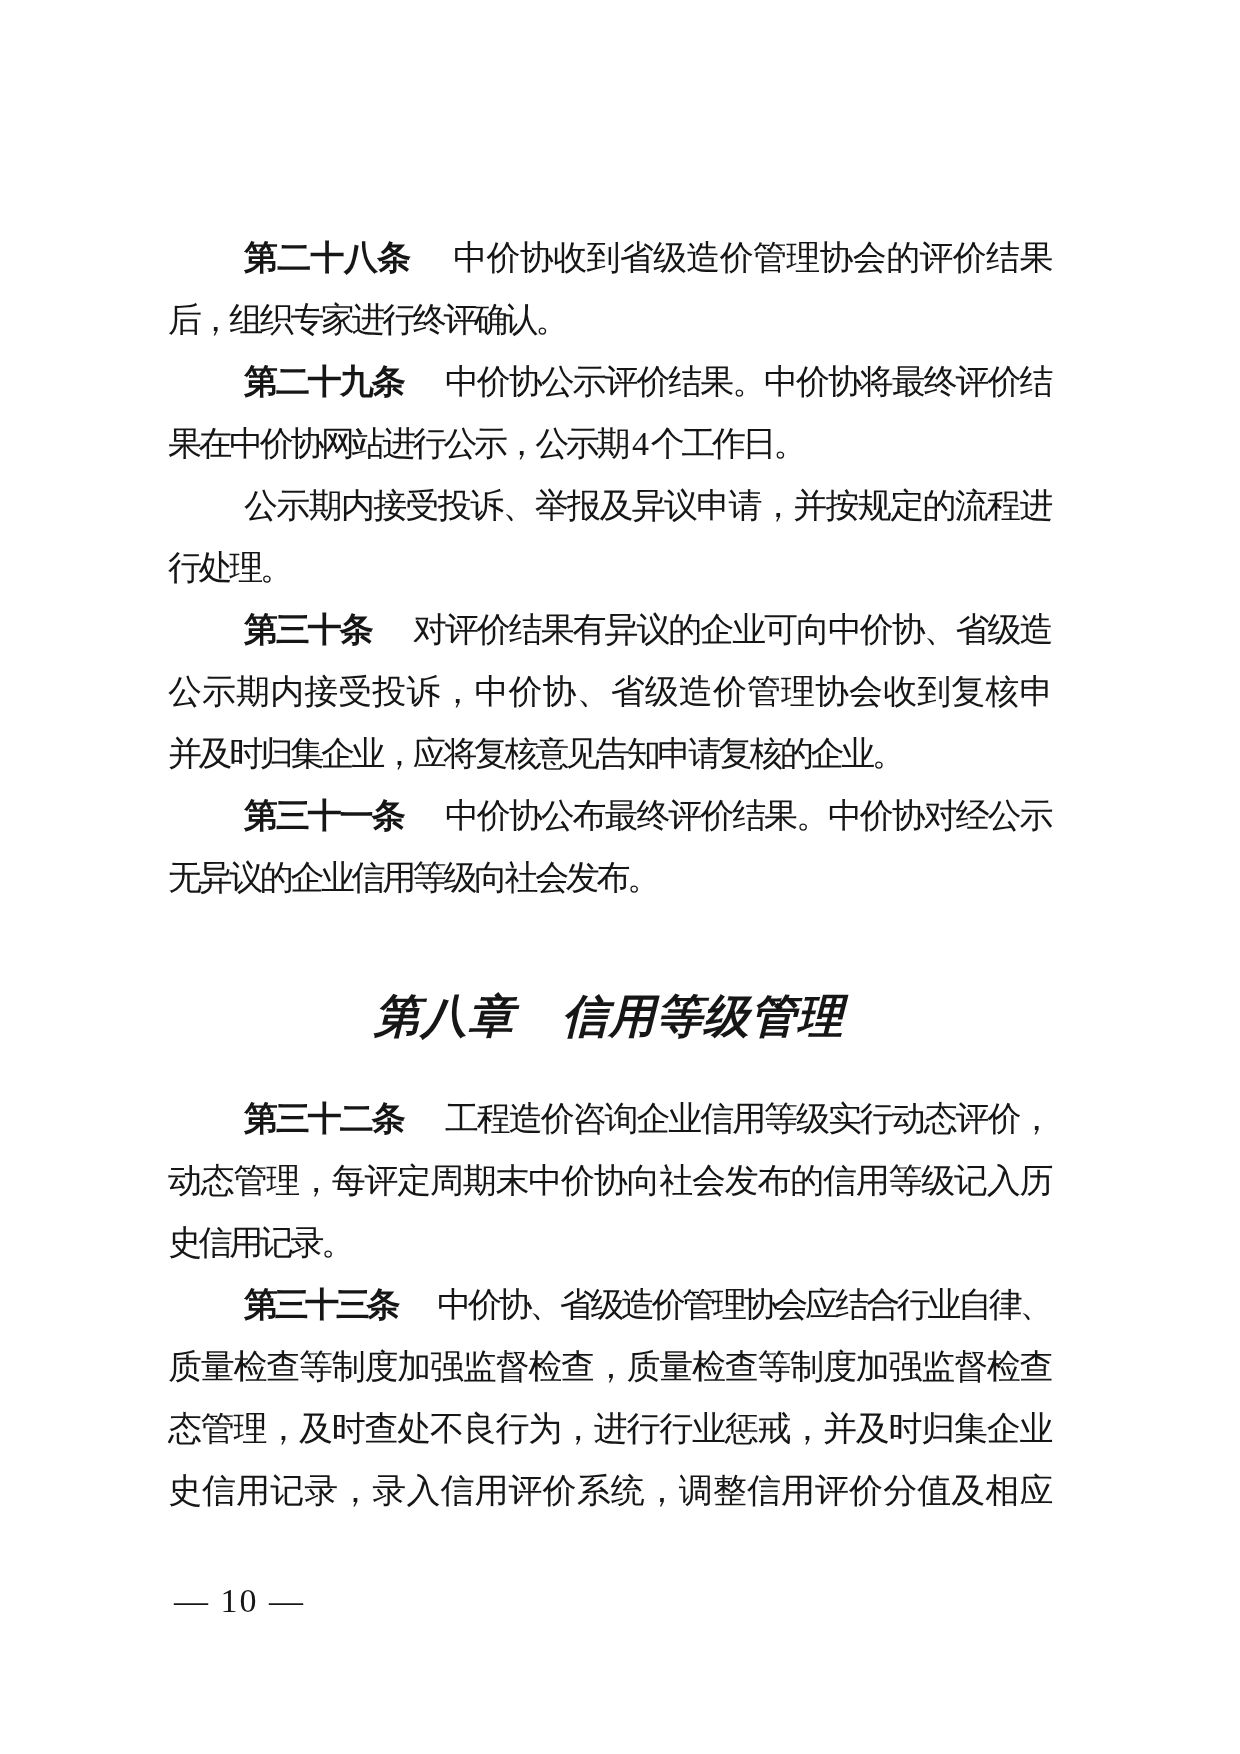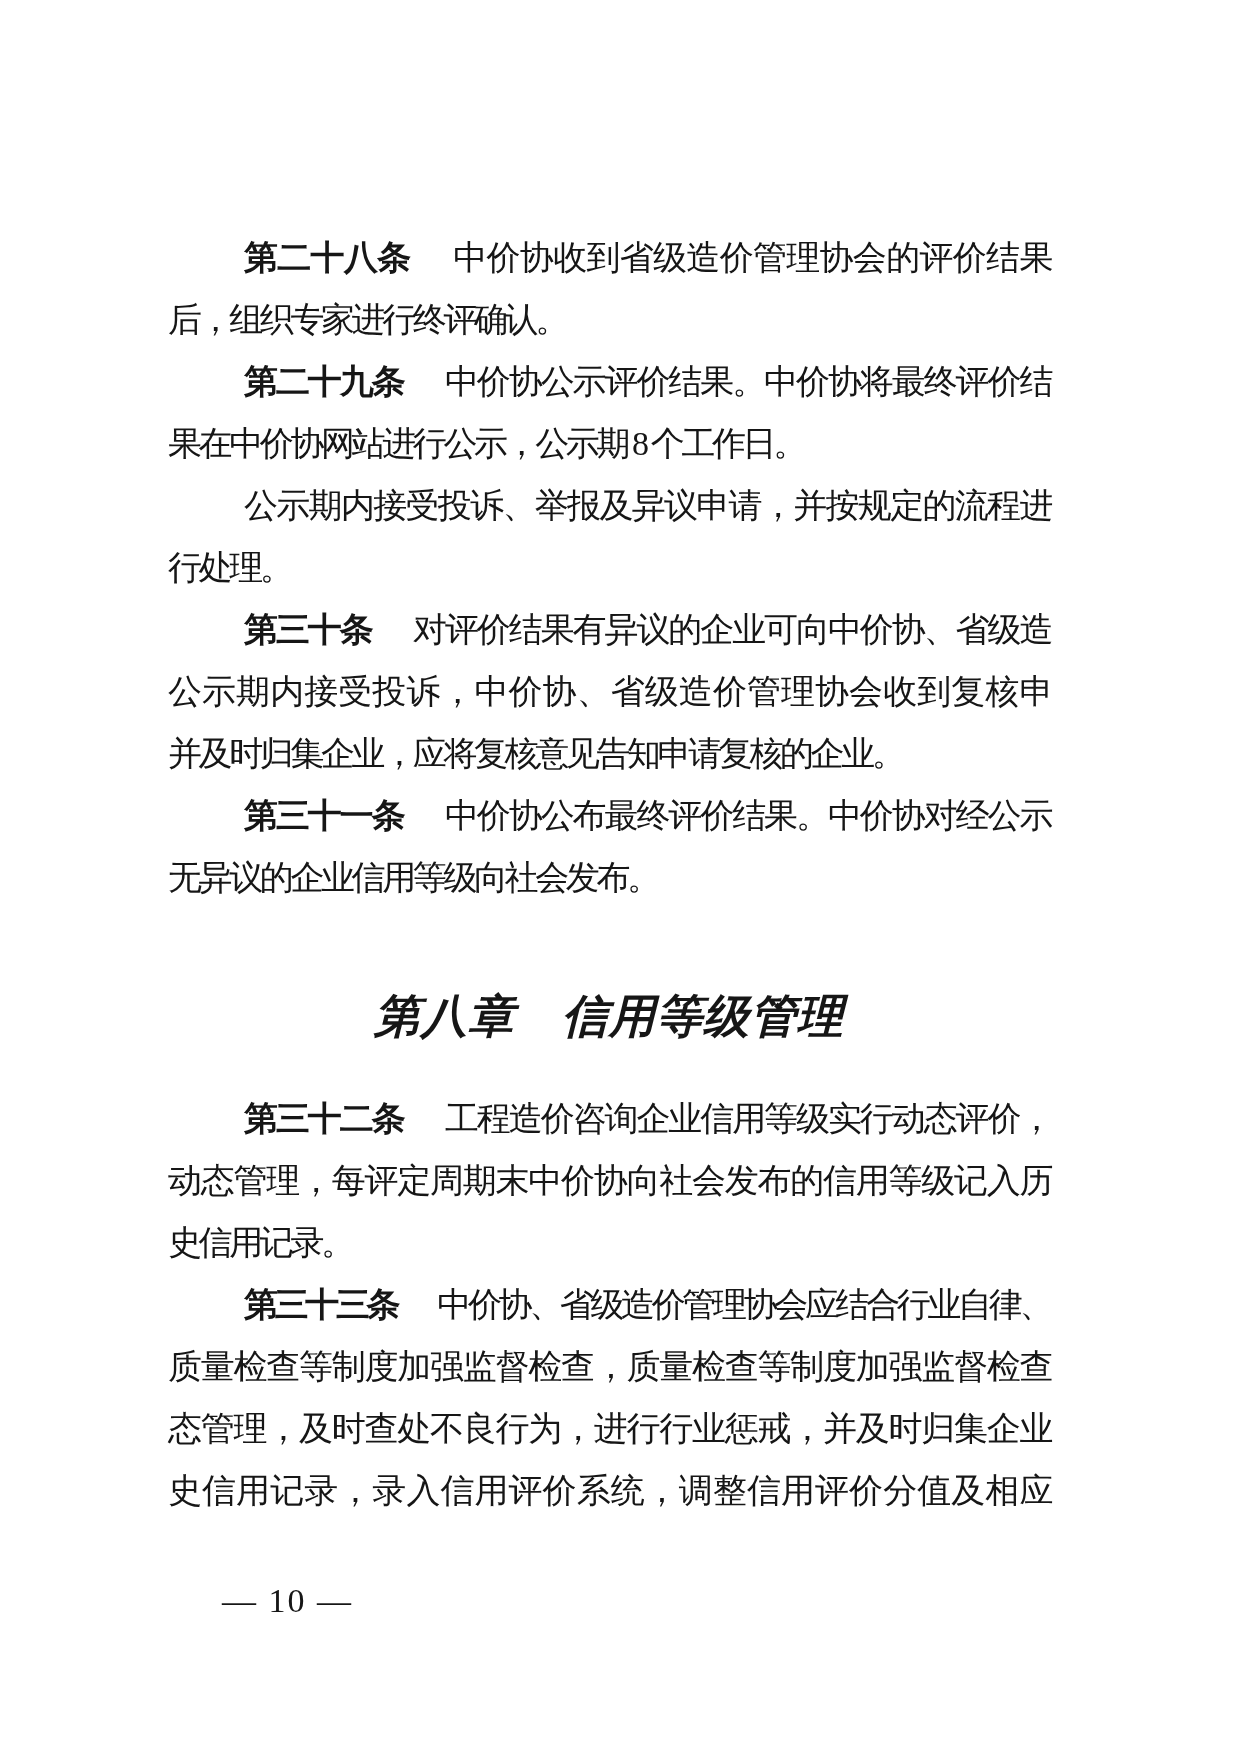--- a/index.html
+++ b/index.html
@@ -56,32 +56,31 @@
     font-style: italic;
   }
   .footer {
     position: absolute;
     left: 174px;
     top: 1582px;
     font-size: 34px;
     letter-spacing: 2px;
     font-family: "Liberation Serif", "DejaVu Serif", serif;
     color: #161616;
-    margin-left: 48px;
   }
 </style>
 </head>
 <body>
 
 <div class="page">
   <main class="content" id="content">
       <div class="line fill indent"><b class="article-label">第二十八条</b><span class="label-gap"></span>中价协收到省级造价管理协会的评价结果</div>
       <div class="line">后，组织专家进行终评确认。</div>
       <div class="line fill indent"><b class="article-label">第二十九条</b><span class="label-gap"></span>中价协公示评价结果。中价协将最终评价结</div>
-      <div class="line">果在中价协网站进行公示，公示期 8 个工作日。</div>
+      <div class="line">果在中价协网站进行公示，公示期 4 个工作日。</div>
       <div class="line fill indent">公示期内接受投诉、举报及异议申请，并按规定的流程进</div>
       <div class="line">行处理。</div>
       <div class="line fill indent"><b class="article-label">第三十条</b><span class="label-gap"></span>对评价结果有异议的企业可向中价协、省级造</div>
       <div class="line fill">公示期内接受投诉，中价协、省级造价管理协会收到复核申</div>
       <div class="line">并及时归集企业，应将复核意见告知申请复核的企业。</div>
       <div class="line fill indent"><b class="article-label">第三十一条</b><span class="label-gap"></span>中价协公布最终评价结果。中价协对经公示</div>
       <div class="line">无异议的企业信用等级向社会发布。</div>
       <h2 class="chapter">第八章　信用等级管理</h2>
       <div class="line fill indent"><b class="article-label">第三十二条</b><span class="label-gap"></span>工程造价咨询企业信用等级实行动态评价，</div>
       <div class="line fill">动态管理，每评定周期末中价协向社会发布的信用等级记入历</div>

